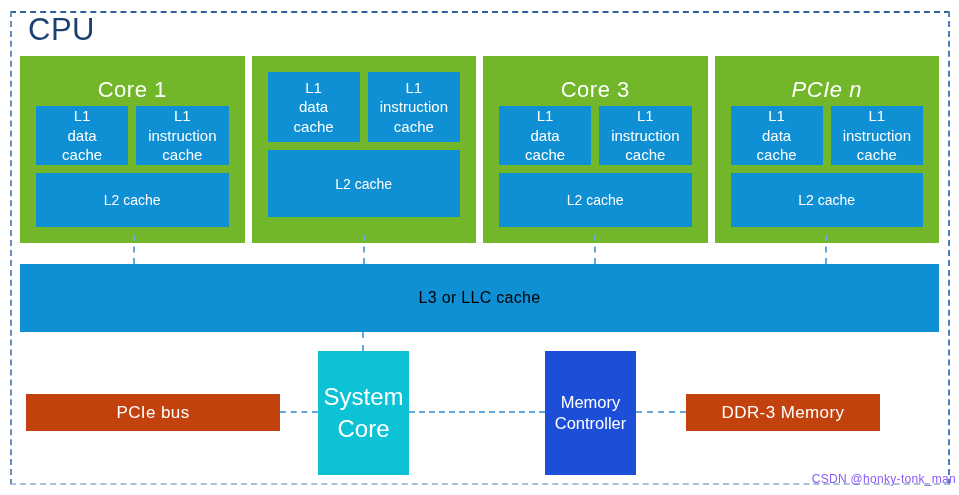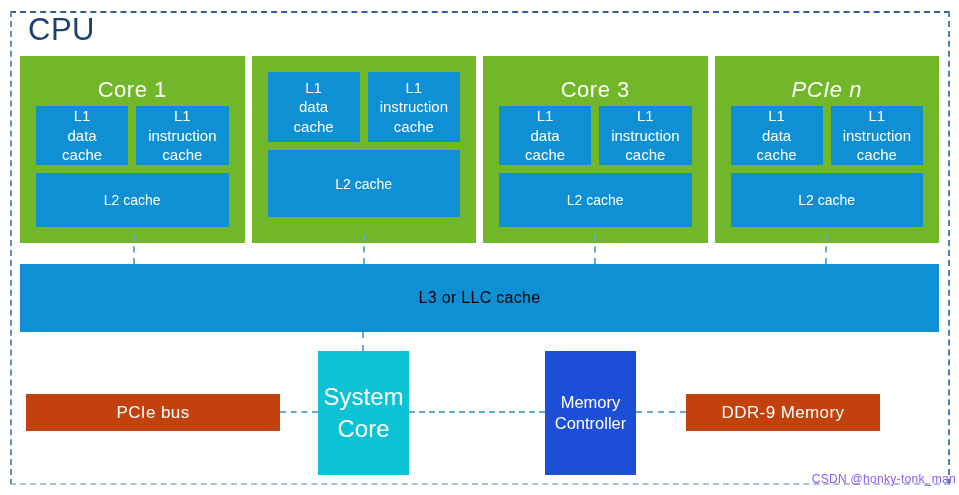--- a/index.html
+++ b/index.html
@@ -250,17 +250,17 @@
   <div class="tall-box system-agent">
     <span>System</span>
     <span>Core</span>
   </div>
 
   <div class="tall-box memory-controller">
     <span>Memory</span>
     <span>Controller</span>
   </div>
 
-  <div class="navy-box ddr4">DDR-9 Memory</div>
+  <div class="navy-box ddr4">DDR-3 Memory</div>
 
   <div class="watermark">CSDN @honky-tonk_man</div>
 
 </div>
 
 </body></html>

